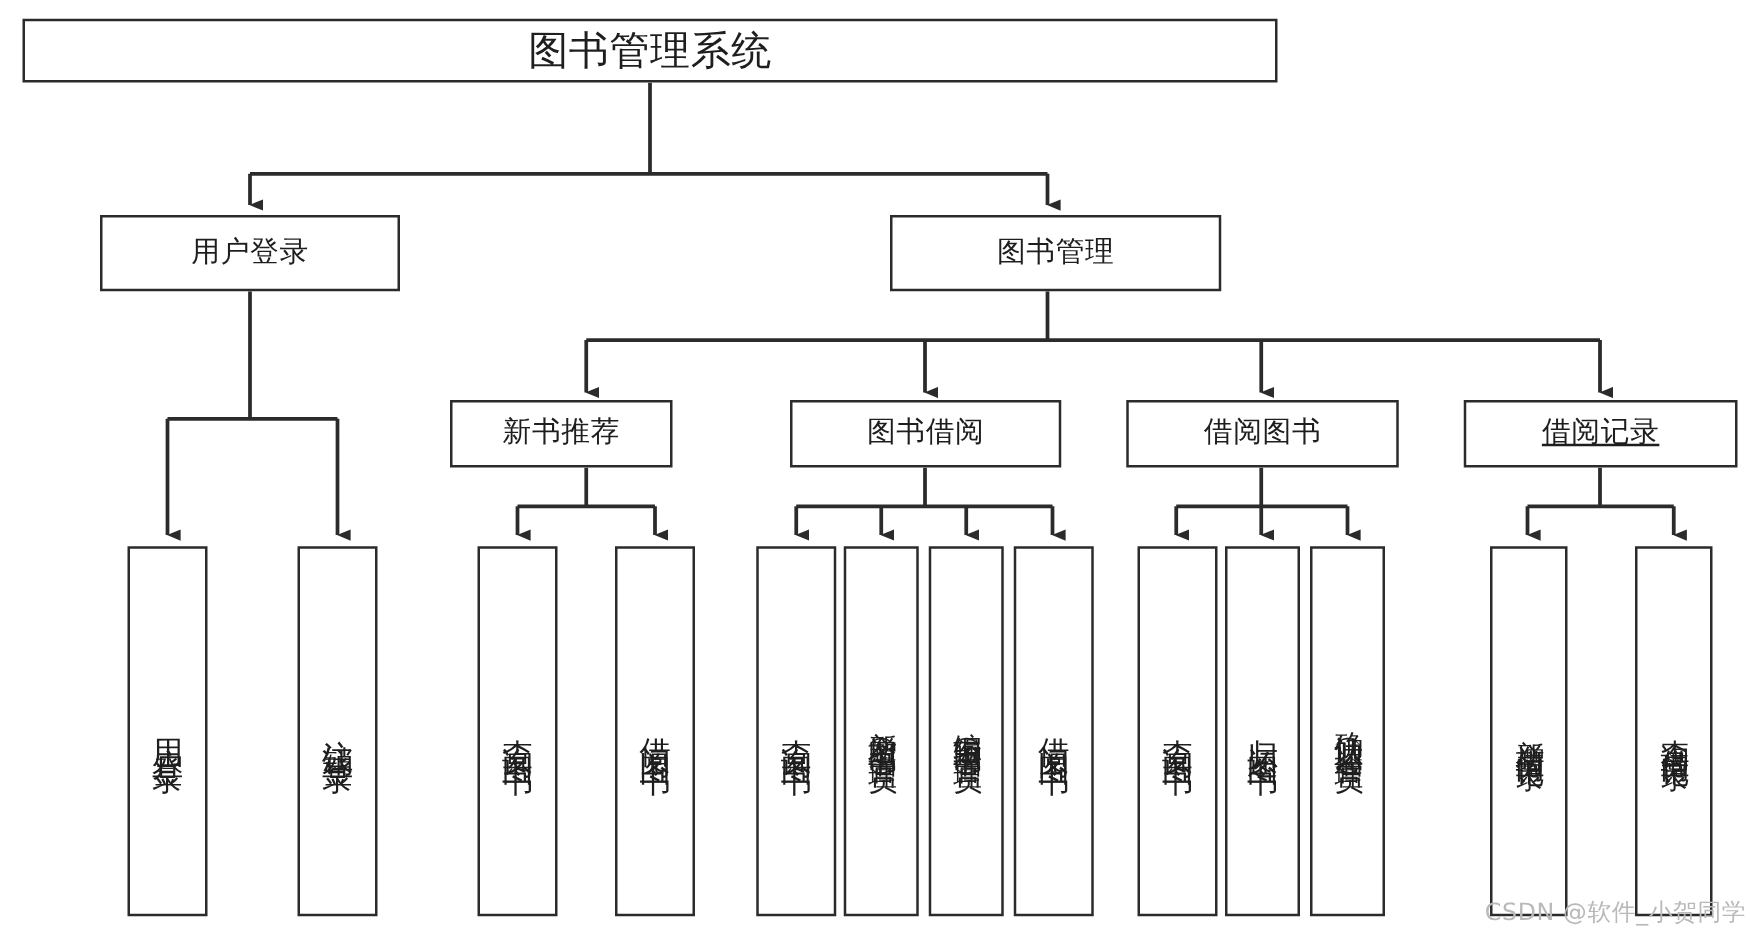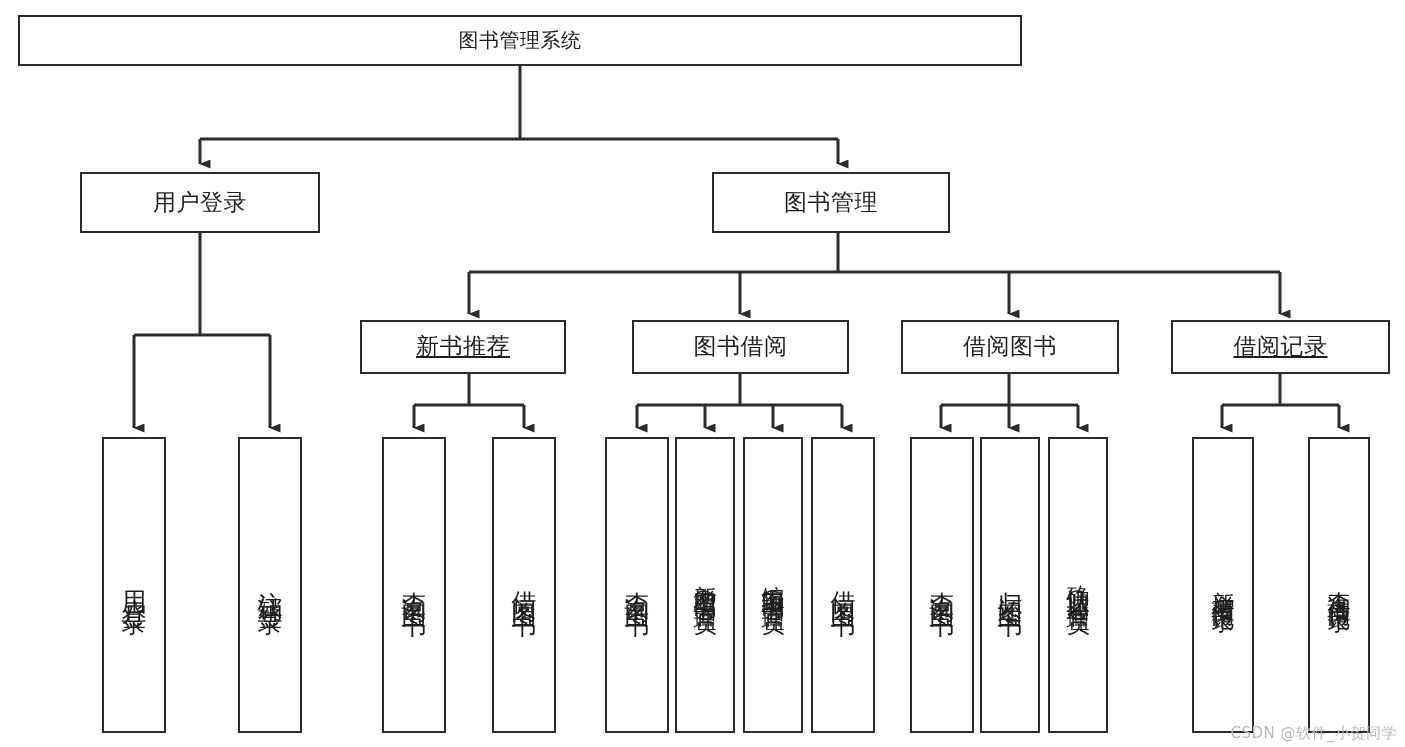--- a/index.html
+++ b/index.html
@@ -42,21 +42,21 @@
     line-height: 1.18;
     color: #1e1e1e;
   }
   
   .node.horiz .lbl {
     font-size: 23px;
     letter-spacing: 0.5px;
     white-space: nowrap;
   }
   .node.root .lbl {
-    font-size: 20px;
+    font-size: 32px;
   }
   
   .node.vert {
     align-items: center;
     justify-content: center;
     padding: 6px 0;
   }
   .node.vert .lbl {
     writing-mode: vertical-rl;
     text-orientation: upright;
@@ -67,21 +67,21 @@
     max-height: 100%;
   }
   .node.vert.narrow .lbl {
     font-size: 23px;
     letter-spacing: 4px;
   }
   #watermark {
     position: absolute;
     right: 8px;
     bottom: 4px;
-    font-size: 15px;
+    font-size: 19px;
     color: #b9b9b9;
     letter-spacing: 0.5px;
     white-space: nowrap;
     font-family: "DejaVu Sans", "Liberation Sans", sans-serif;
   }
 </style>
 </head>
 <body>
 
 <div id="canvas">
@@ -136,25 +136,25 @@
     </g>
   </svg>
 
   <div class="node horiz root" style="left:18px; top:15px; width:1004px; height:51px;">
     <span class="lbl">图书管理系统</span>
   </div>
 
   <div class="node horiz" style="left:80px; top:172px; width:240px; height:61px;">
     <span class="lbl">用户登录</span>
   </div>
-  <div class="node horiz" style="left:712px; top:172px; width:238px; height:61px;">
+  <div class="node horiz" style="left:712px; top:172px; width:265px; height:61px;">
     <span class="lbl">图书管理</span>
   </div>
 
-  <div class="node horiz" style="left:360px; top:320px; width:206px; height:54px;text-decoration:underline;">
+  <div class="node horiz" style="left:360px; top:320px; width:178px; height:54px;">
     <span class="lbl">新书推荐</span>
   </div>
   <div class="node horiz" style="left:632px; top:320px; width:217px; height:54px;">
     <span class="lbl">图书借阅</span>
   </div>
   <div class="node horiz" style="left:901px; top:320px; width:218px; height:54px;">
     <span class="lbl">借阅图书</span>
   </div>
   <div class="node horiz" style="left:1171px; top:320px; width:219px; height:54px;text-decoration:underline;">
     <span class="lbl">借阅记录</span>

